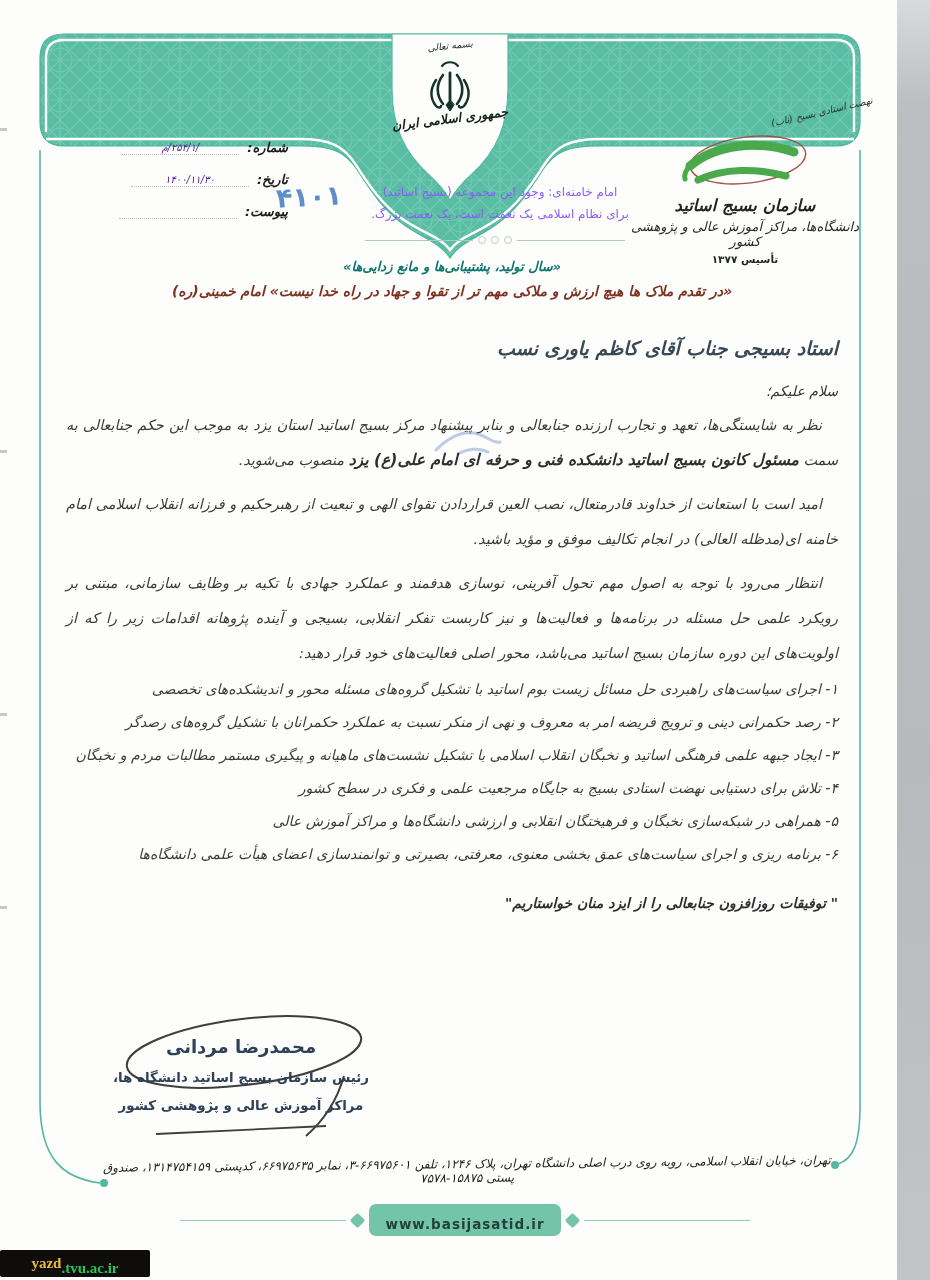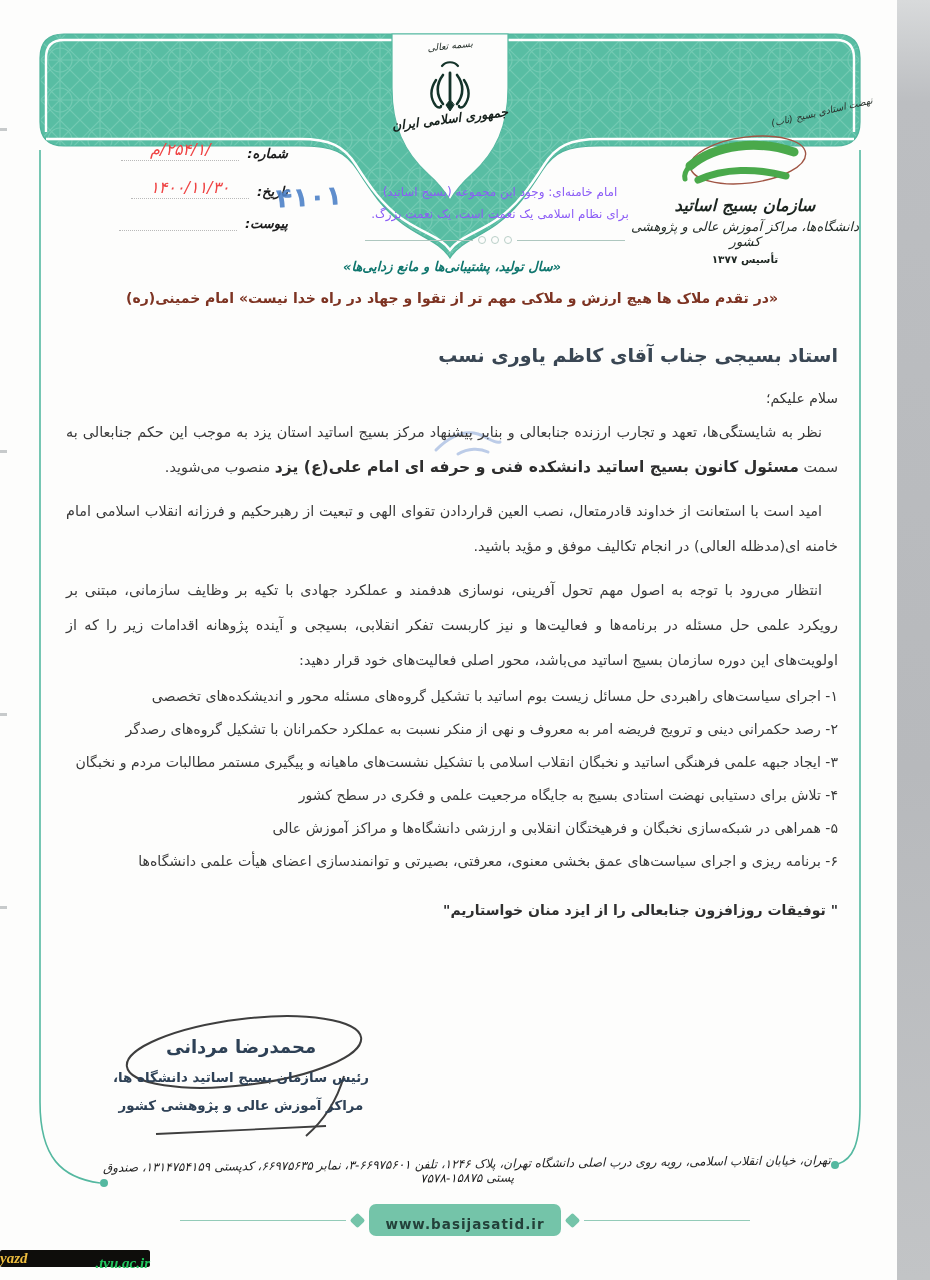--- a/index.html
+++ b/index.html
@@ -17,21 +17,21 @@
   
   .bismillah { left:402px; top:40px; width:96px; text-align:center;
     font-size:9.5px; font-style:italic; color:#27322c; transform:rotate(-6deg); }
   .country-name { left:383px; top:111px; width:134px; text-align:center;
     font-size:12.5px; font-weight:bold; font-style:italic; color:#15201b; transform:rotate(-7deg); }
 
   
   .fields { left:48px; top:140px; width:240px; direction:rtl; color:#222; }
   .field-row { display:flex; align-items:flex-end; margin-bottom:17px; }
   .field-label { font-weight:bold; font-style:italic; font-size:13px; color:#1d1d1d; white-space:nowrap; }
-  .field-value { font-size:16px; font-style:italic; color:#ef4444; min-width:118px;
+  .field-value { font-size:10px; font-style:italic; color:#4c1d95; min-width:118px;
     text-align:center; border-bottom:1px dotted #b9b9b9; padding:0 4px 1px; margin-right:8px; }
 
   
   .center-quote { left:348px; top:181px; width:304px; direction:rtl; text-align:center;
     font-size:12px; line-height:22px; color:#8b5cf6; }
   .quote-divider { left:365px; top:236px; width:260px; display:flex; align-items:center; gap:5px; }
   .quote-divider .ln { flex:1; height:1px; background:#aec7bf; }
   .quote-divider .dot { width:8px; height:8px; border:1px solid #b9cfc8; border-radius:50%; }
 
   
@@ -45,21 +45,21 @@
   .logo-art { margin:22px auto 0; display:block; }
   .logo-orgname { font-size:16.5px; font-weight:bold; font-style:italic; margin-top:2px; }
   .logo-sub { font-size:13px; font-weight:normal; font-style:italic; margin-top:4px; color:#242d28; }
   .logo-est { font-size:10.5px; font-weight:bold; margin-top:4px; }
 
   
   .year-slogan { left:66px; top:259px; width:772px; text-align:center; direction:rtl;
     font-size:13px; font-weight:bold; font-style:italic; color:#0f766e; }
 
   
-  .body-text { left:66px; top:290px; width:772px; direction:rtl; color:#3a3a3a; }
+  .body-text { left:66px; top:283px; width:772px; direction:rtl; color:#3a3a3a;font-style:italic; }
   .imam-quote { text-align:center; font-size:14px; font-weight:bold; color:#7d3322; }
   .recipient { margin-top:38px; font-size:19px; font-weight:bold; color:#3a4754; text-align:right; }
   .salutation { margin-top:24px; font-size:14px; color:#353535; }
   .para { margin-top:9px; font-size:14.4px; line-height:35px; text-align:justify; text-indent:16px; }
   .para b { font-size:15.6px; color:#2e2e2e; }
   .duty-list { margin-top:2px; font-size:14.1px; line-height:33px; text-align:justify; }
   .closing { margin-top:24px; font-size:14px; font-weight:bold; color:#2f2f2f; text-align:right; direction:rtl; }
 
   
   .signature { left:98px; top:1036px; width:286px; text-align:center; direction:rtl; color:#2e4156; }
@@ -69,23 +69,23 @@
 
   
   .footer-address { left:96px; top:1157px; width:742px; direction:rtl; text-align:center;
     font-size:12px; font-style:italic; color:#1e1e1e; transform:rotate(-0.6deg); }
   .website-row { left:180px; top:1204px; width:570px; display:flex; align-items:center; gap:6px; }
   .website-row .ln { flex:1; height:1px; background:#93cbb8; }
   .website-row .dia { width:11px; height:11px; background:#74c4a9; transform:rotate(45deg); border-radius:2px; }
   .website-badge { background:#74c4a9; border-radius:7px; padding:12px 16px 4px;
     font-size:13.5px; font-weight:bold; letter-spacing:1px; color:#23413a; }
 
-  .yazd-badge { left:0; top:1250px; width:150px; height:17px; background:#0e0d0b; border-radius:2px;
-    display:flex; align-items:center; justify-content:space-between;
-    font-family:"Liberation Serif", serif; font-style:italic; font-weight:bold; font-size:15px; }
+  .yazd-badge { left:0; top:1250px; width:150px; height:27px; background:#0e0d0b; border-radius:2px;
+    display:flex; align-items:center; justify-content:center;
+    font-family:"Liberation Serif", serif; font-weight:bold; font-size:15px; }
   .yazd-badge .p1 { color:#edbd3e; }
   .yazd-badge .p2 { color:#22c55e;margin-top:9px; }
 </style>
 </head>
 <body>
 
 <div id="page">
 
   <div class="abs scan-strip-right"></div>
   <div class="abs scan-mark" style="top:128px"></div>

